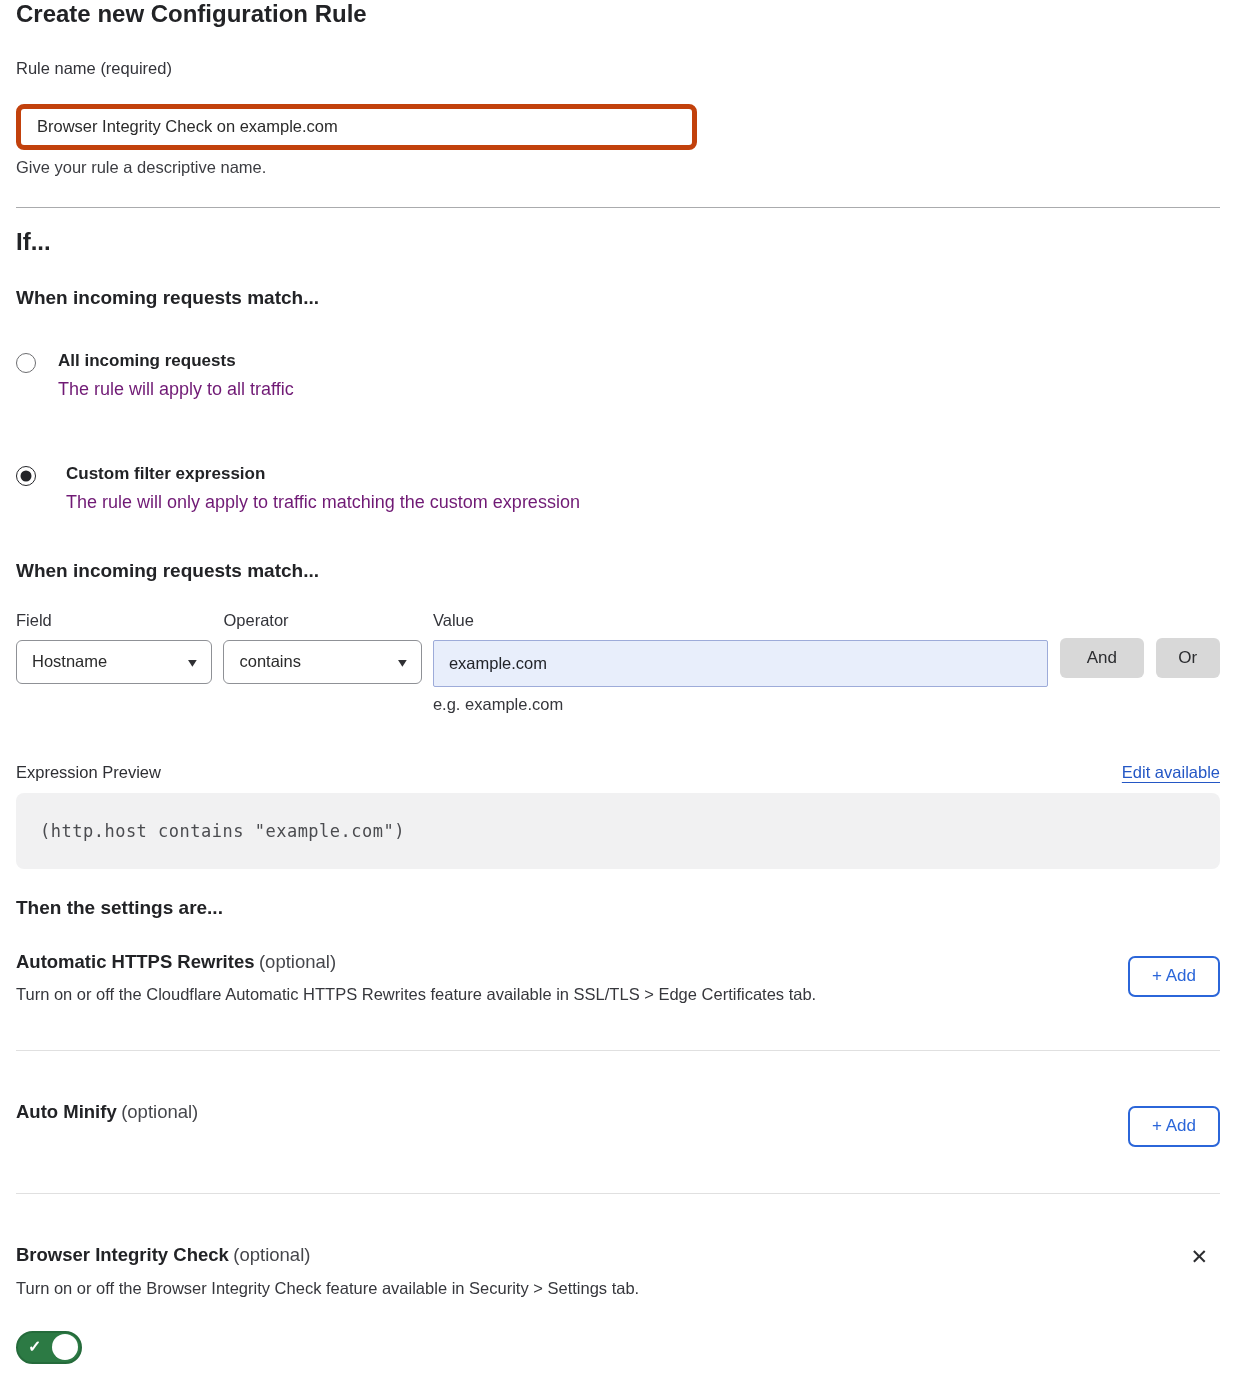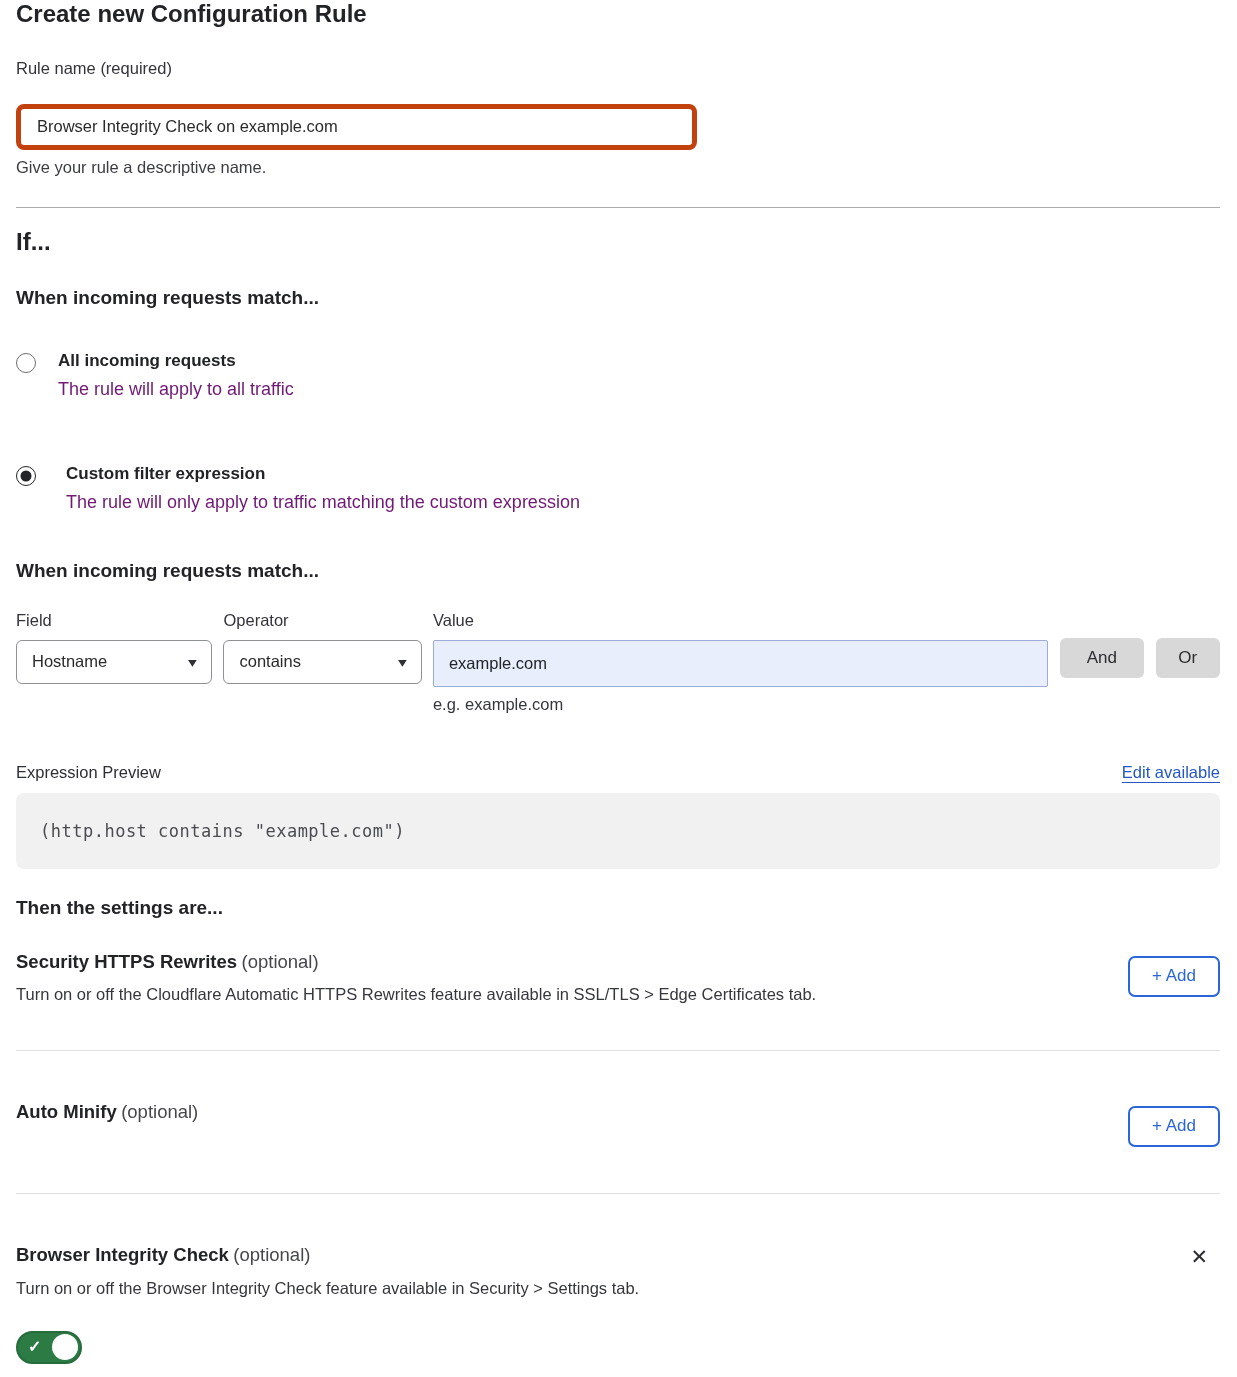--- a/index.html
+++ b/index.html
@@ -200,21 +200,21 @@
   </div>
   <div class="code-block">
     <span class="code-text">(http.host contains "example.com")</span>
   </div>
 
   <h3 class="then-heading">Then the settings are...</h3>
 
   <div class="setting-row setting-1">
     <div>
       <div>
-        <span class="setting-title">Security HTTPS Rewrites</span>
+        <span class="setting-title">Automatic HTTPS Rewrites</span>
         <span class="setting-optional">(optional)</span>
       </div>
       <div class="setting-desc">Turn on or off the Cloudflare Automatic HTTPS Rewrites feature available in SSL/TLS &gt; Edge Certificates tab.</div>
     </div>
     <button class="add-button">+ Add</button>
   </div>
 
   <hr class="divider-light hr-1">
 
   <div class="setting-row setting-2">

